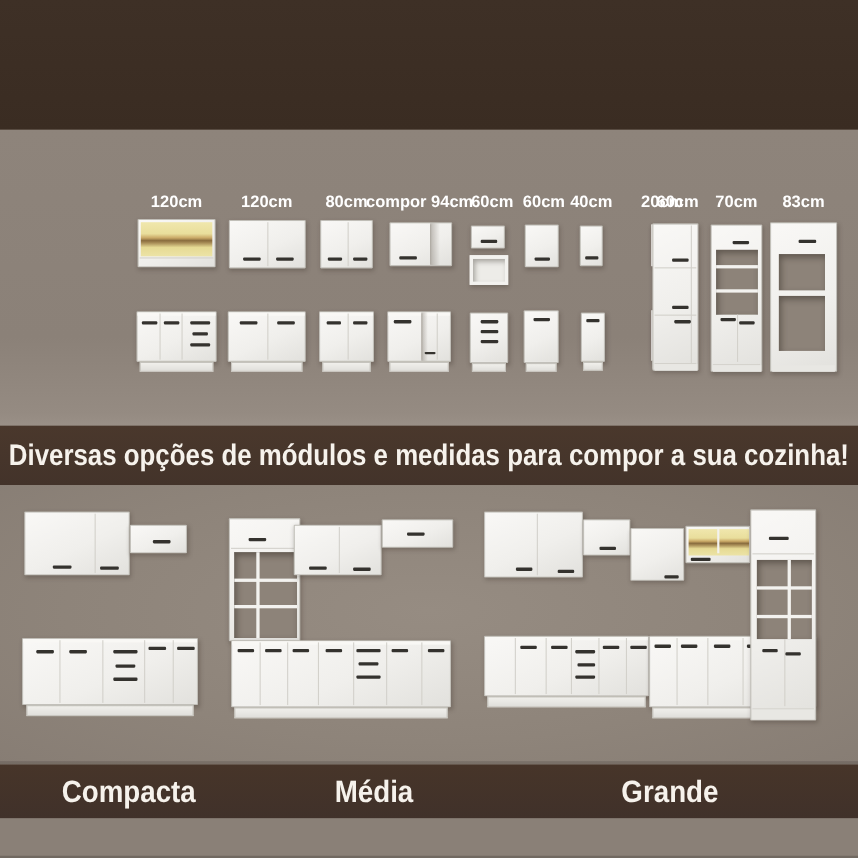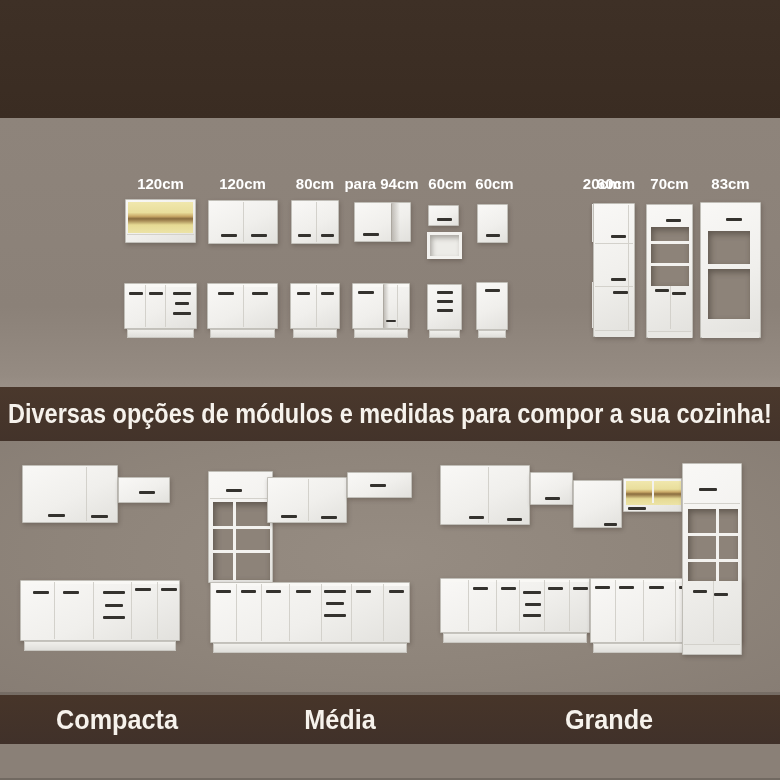--- a/index.html
+++ b/index.html
@@ -119,21 +119,21 @@
       <div class="cab" style="left:0px;top:165px;width:50px;height:46px;">
         <div class="counter"></div>
         <div class="vl" style="left:25px;"></div>
         <div class="hd" style="left:6px;top:8px;width:13px;"></div>
         <div class="hd" style="left:30px;top:8px;width:13px;"></div>
       </div>
       <div class="plinth" style="left:3px;top:211px;width:44px;height:9px;"></div>
     </div>
 
     <div class="m" style="left:352px;width:59px;">
-      <div class="mlabel">para 94cm</div>
+      <div class="mlabel">compor 94cm</div>
       <div class="cab" style="left:2px;top:84px;width:57px;height:40px;">
         <div class="vl" style="left:36px;"></div>
         <div class="shade" style="left:36px;width:9px;"></div>
         <div class="hd" style="left:8px;bottom:5px;width:16px;"></div>
       </div>
       <div class="cab" style="left:0px;top:165px;width:58px;height:46px;">
         <div class="counter"></div>
         <div class="vl" style="left:30px;"></div>
           <div class="vl" style="left:44px;"></div>
         <div class="shade" style="left:30px;width:6px;"></div>
@@ -161,20 +161,30 @@
       <div class="mlabel">60cm</div>
       <div class="cab" style="left:1px;top:86px;width:31px;height:39px;">
         <div class="hd" style="left:8px;bottom:5px;width:14px;"></div>
       </div>
       <div class="cab" style="left:0px;top:164px;width:32px;height:48px;">
         <div class="hd" style="left:8px;top:6px;width:15px;"></div>
       </div>
       <div class="plinth" style="left:2px;top:212px;width:28px;height:8px;"></div>
     </div>
 
+    <div class="m" style="left:523px;width:29px;">
+      <div class="mlabel">40cm</div>
+      <div class="cab" style="left:4px;top:87px;width:21px;height:37px;">
+        <div class="hd" style="left:4px;bottom:5px;width:12px;"></div>
+      </div>
+      <div class="cab" style="left:5px;top:166px;width:22px;height:45px;">
+        <div class="hd" style="left:4px;top:5px;width:12px;"></div>
+      </div>
+      <div class="plinth" style="left:7px;top:211px;width:18px;height:8px;"></div>
+    </div>
 
     <div class="m" style="left:592px;width:20px;">
       <div class="mlabel">20cm</div>
       <div class="openbox" style="left:0px;top:86px;width:15px;height:38px;border-width:2px;background:#a39a90;">
         <div class="shelf" style="top:7px;height:2px;"></div>
         <div class="shelf" style="top:16px;height:2px;"></div>
         <div class="shelf" style="top:25px;height:2px;"></div>
       </div>
       <div class="openbox" style="left:0px;top:164px;width:17px;height:46px;border-width:2px;background:#8f867d;">
         <div class="vshelf" style="right:0px;width:4px;"></div>

